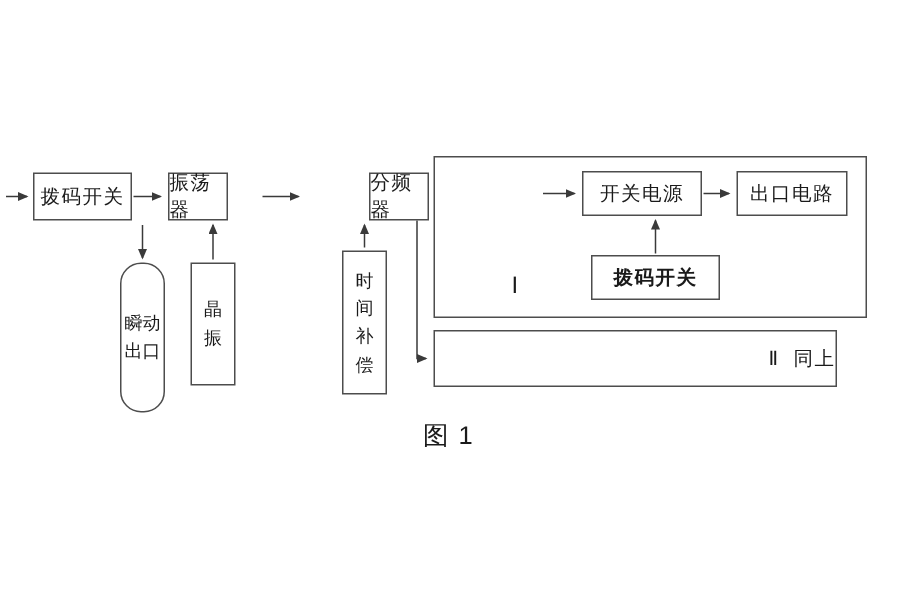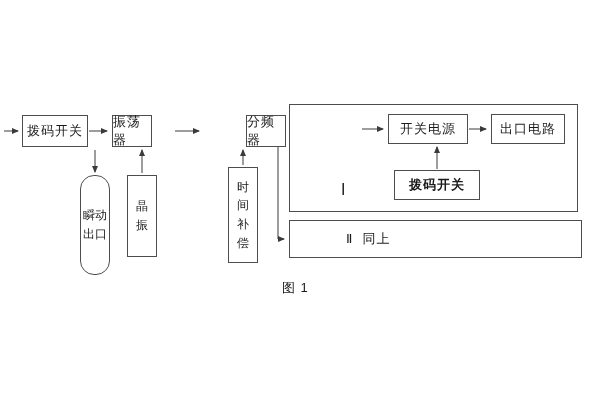--- a/index.html
+++ b/index.html
@@ -20,25 +20,25 @@
   .pre{white-space:pre;}
   #power{left:22px;top:115px;width:66px;height:32px;}
   #oscillator{left:112px;top:115px;width:40px;height:32px;}
   #divider{left:210px;top:115px;width:40px;height:32px;margin-left:36px;}
   #group1{left:289px;top:104px;width:289px;height:108px;}
   #counter{left:299px;top:114px;width:62px;height:30px;}
   #coincidence{left:388px;top:114px;width:80px;height:30px;}
   #outputc{left:491px;top:114px;width:74px;height:30px;}
   #dipswitch{left:394px;top:170px;width:86px;height:30px;font-weight:bold;}
   #g1label{left:341px;top:181px;font-size:15px;}
-  #group2{left:289px;top:220px;width:293px;height:38px;justify-content:flex-start;padding-left:56px;}
+  #group2{left:289px;top:220px;width:269px;height:38px;justify-content:flex-end;padding-left:56px;}
   #instant{left:80px;top:175px;width:30px;height:100px;border-radius:14px;}
   #crystal{left:127px;top:175px;width:30px;height:82px;}
   #timecomp{left:228px;top:167px;width:30px;height:96px;}
-  #caption{left:282px;top:279px;font-size:13px;letter-spacing:1px;}
+  #caption{left:282px;top:279px;font-size:17px;letter-spacing:1px;}
 </style>
 </head>
 <body>
 
 <div class="canvas">
 
   <svg class="wires" viewBox="0 0 600 400" xmlns="http://www.w3.org/2000/svg">
     <defs>
       <marker id="arr" markerWidth="9" markerHeight="8" refX="6" refY="3" orient="auto" markerUnits="userSpaceOnUse">
         <path d="M0,0 L7,3 L0,6 z" fill="#3a3a3a"></path>

